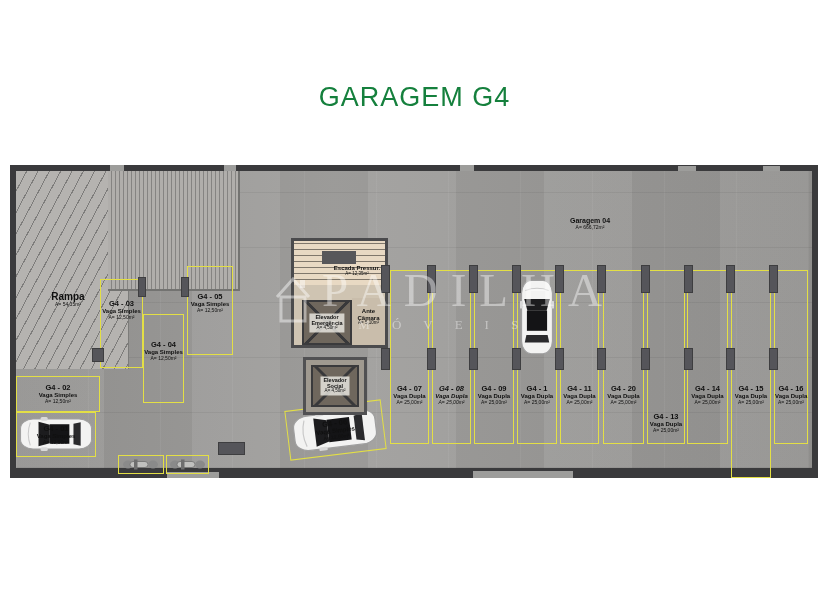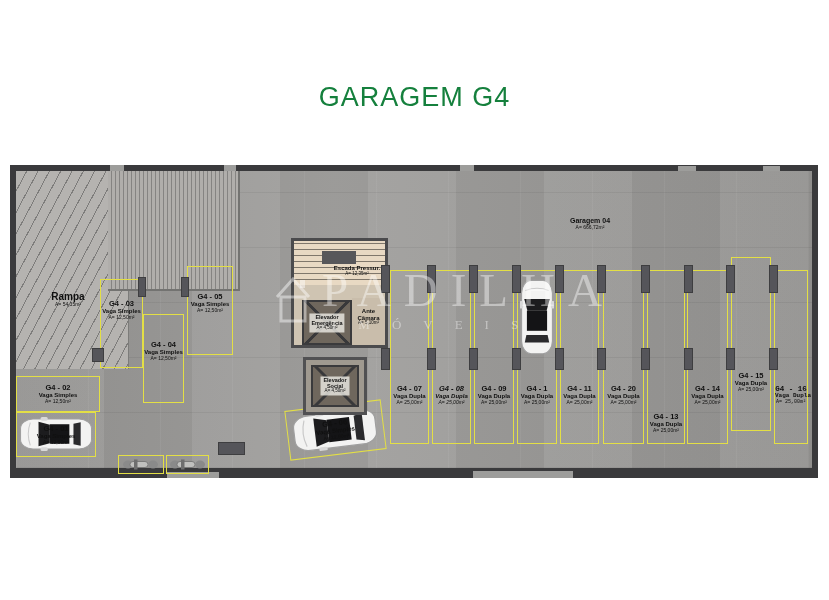--- a/index.html
+++ b/index.html
@@ -263,29 +263,29 @@
           <div class="area">A= 25,00m²</div>
         </div>
       </div>
       <div class="stall" style="left: 677px; top: 105px; width: 41px; height: 174px;">
         <div class="lbl" style="left: 0px; right: 0px; top: 114px;">
           <div class="id">G4 - 14</div>
           <div class="type">Vaga Dupla</div>
           <div class="area">A= 25,00m²</div>
         </div>
       </div>
-      <div class="stall" style="left: 721px; top: 92px; width: 40px; height: 174px;">
+      <div class="stall" style="left: 721px; top: 105px; width: 40px; height: 208px;">
         <div class="lbl" style="left: 0px; right: 0px; top: 114px;">
           <div class="id">G4 - 15</div>
           <div class="type">Vaga Dupla</div>
           <div class="area">A= 25,00m²</div>
         </div>
       </div>
       <div class="stall" style="left: 764px; top: 105px; width: 34px; height: 174px;">
-        <div class="lbl" style="left: 0px; right: 0px; top: 114px; font-family: Liberation Mono, monospace;">
+        <div class="lbl" style="left: 0px; right: 0px; top: 114px;">
           <div class="id">G4 - 16</div>
           <div class="type">Vaga Dupla</div>
           <div class="area">A= 25,00m²</div>
         </div>
       </div>
       <div class="col" style="left: 371px; top: 100px; width: 9px; height: 28px;"></div>
       <div class="col" style="left: 417px; top: 100px; width: 9px; height: 28px;"></div>
       <div class="col" style="left: 459px; top: 100px; width: 9px; height: 28px;"></div>
       <div class="col" style="left: 502px; top: 100px; width: 9px; height: 28px;"></div>
       <div class="col" style="left: 545px; top: 100px; width: 9px; height: 28px;"></div>

